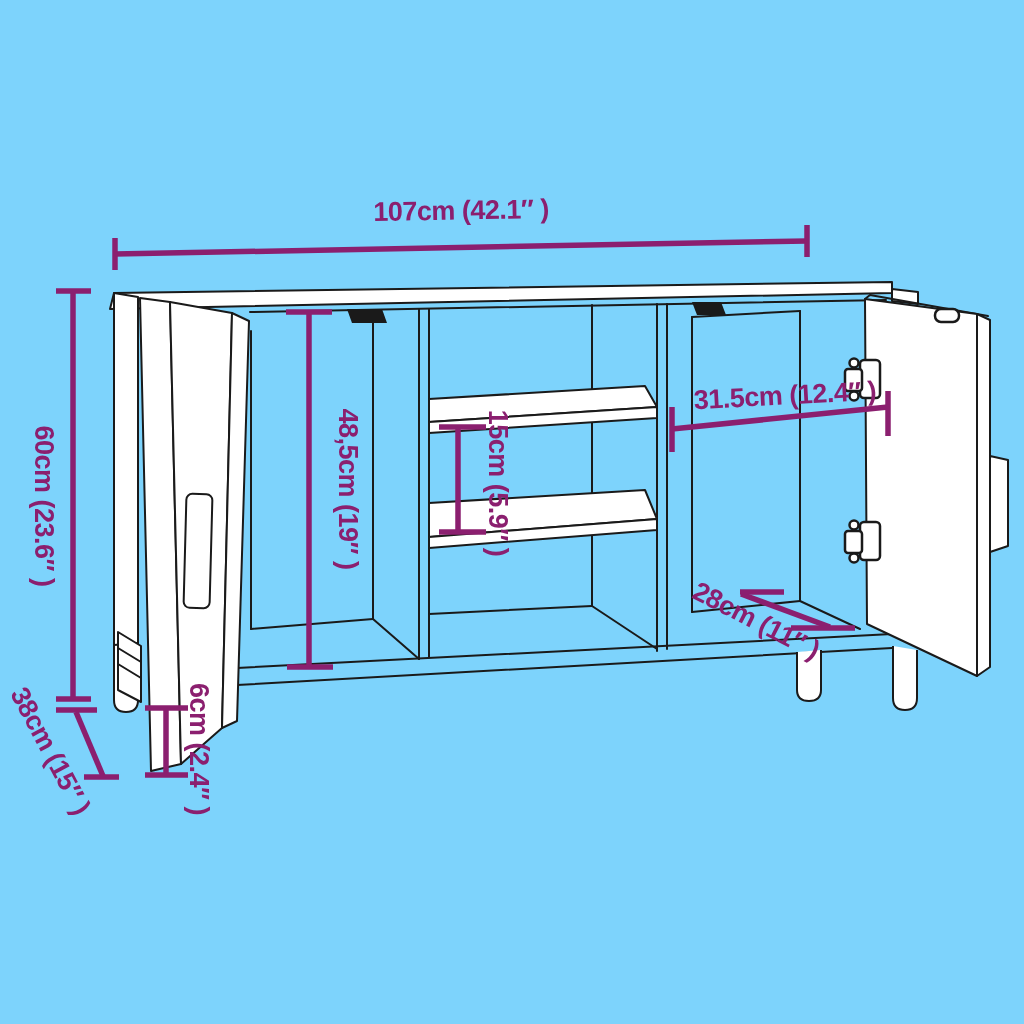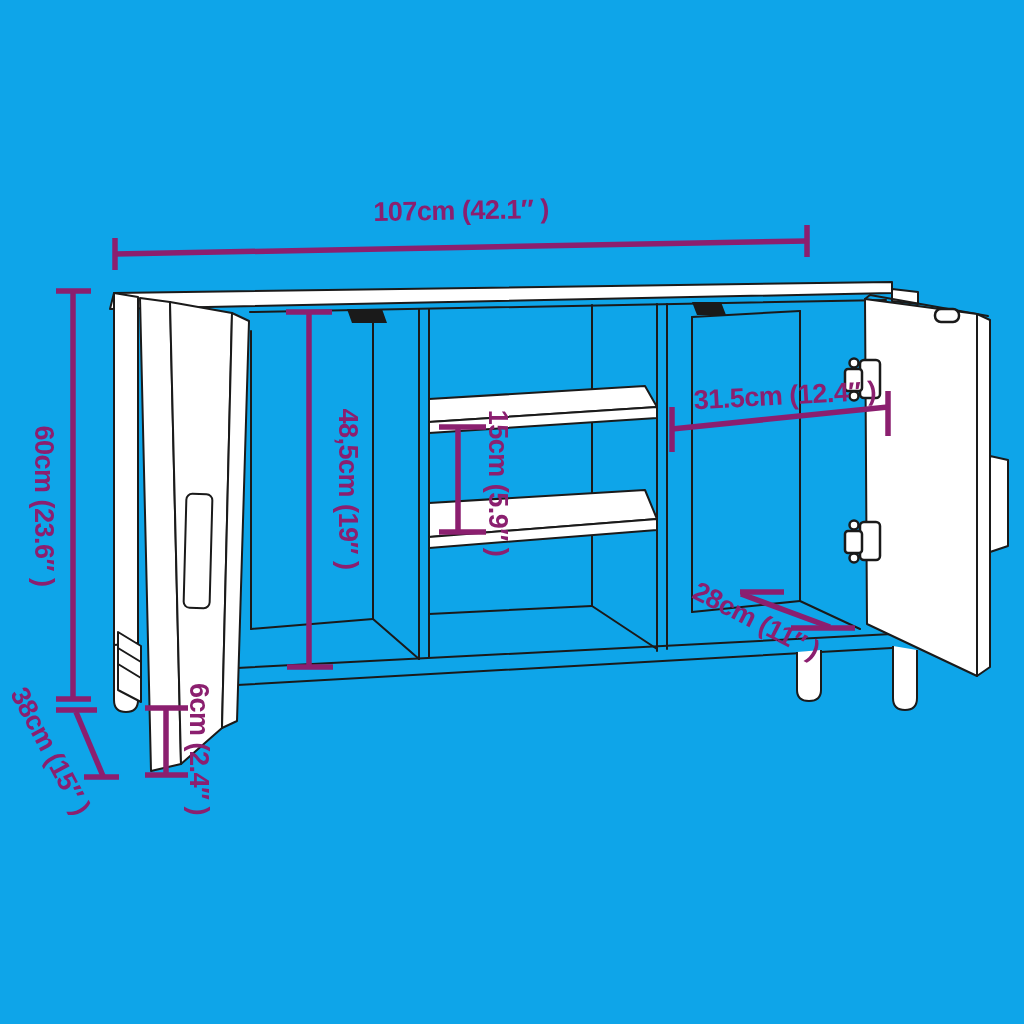--- a/index.html
+++ b/index.html
@@ -1,19 +1,19 @@
 <!DOCTYPE html>
 <html style="--accent: #8B1F6F; --line: #1a1a1a;"><head>
 <meta charset="utf-8">
 <style>
   html,body{margin:0;padding:0;background:#ffffff;}
   .stage{
     position:relative;
     width:1024px;height:1024px;
-    background:#0ea5e9;
+    background:#7dd3fc;
     overflow:hidden;
     font-family:"Liberation Sans", sans-serif;
   }
   .stage svg{position:absolute;left:0;top:0;}
   .ln{stroke:var(--line,#1a1a1a);stroke-width:2;fill:none;stroke-linejoin:round;stroke-linecap:round;}
   .lnf{stroke:var(--line,#1a1a1a);stroke-width:2;fill:#ffffff;stroke-linejoin:round;}
   .hw{stroke:var(--line,#1a1a1a);stroke-width:2.5;fill:#ffffff;}
   .blk{fill:var(--line,#1a1a1a);stroke:none;}
   .dim-line{stroke:var(--accent,#8B1F6F);stroke-width:5.5;fill:none;stroke-linecap:butt;}
   .dim{

